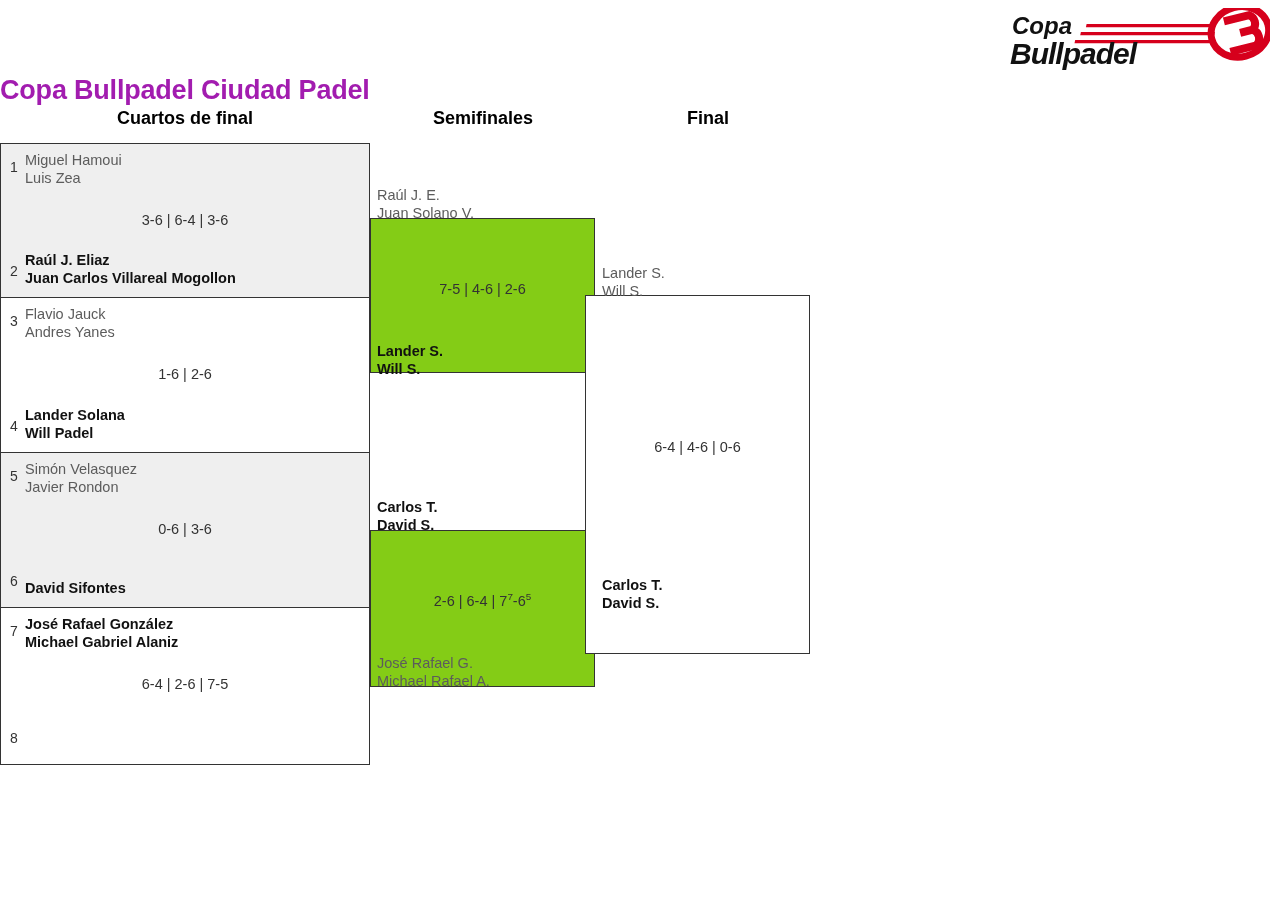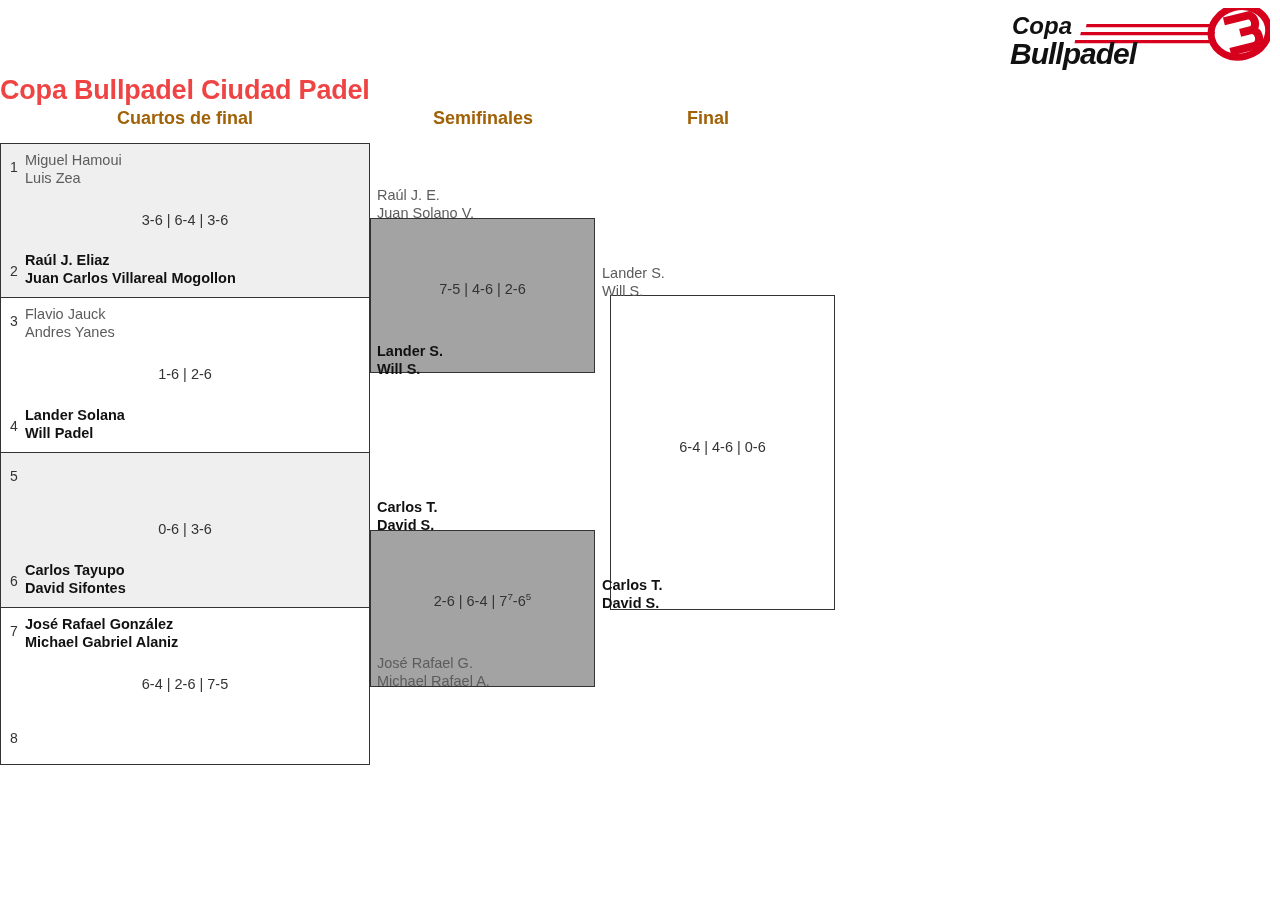--- a/index.html
+++ b/index.html
@@ -10,34 +10,34 @@
     font-family: "Liberation Sans", sans-serif;
     color: #222222;
     overflow: hidden;
   }
   #root { position: relative; width: 1280px; height: 916px; }
 
   
   .title-block {
     position: absolute; left: 0px; top: 8px;
     font-size: 27px; font-weight: 700; line-height: 33px;
-    color: #ef4444; letter-spacing: -0.2px;
+    color: #a21caf; letter-spacing: -0.2px;
     white-space: pre;
     text-align: right;
   }
   .title-line { display: block; }
 
   
   .logo { position: absolute; left: 1008px; top: 8px; width: 262px; height: 68px; }
   .logo svg { display:block; width: 262px; height: 68px; }
 
   
   .round-head {
     position: absolute; top: 108px;
-    font-size: 18px; font-weight: 700; color: #a16207;
+    font-size: 18px; font-weight: 700; color: #000000;
     text-align: center; white-space: nowrap;
   }
   #rh0 { left: 60px;  width: 250px; }
   #rh1 { left: 383px; width: 200px; }
   #rh2 { left: 633px; width: 150px; }
 
   
   .bracket { position: absolute; left: 0px; top: 143px; width: 880px; height: 625px; }
 
   
@@ -72,30 +72,30 @@
   .score {
     position: absolute; left: 0; right: 0;
     text-align: center; font-size: 14.5px; color: #333333;
     white-space: nowrap;
   }
   .qf .score { top: 68px; }
 
   
   .sf {
     position: absolute; left: 370px; width: 225px;
-    border: 1px solid #333333; background: #a3a3a3;
+    border: 1px solid #333333; background: #84cc16;
   }
   .sf.s1 { top: 75px;  height: 155px; }
   .sf.s2 { top: 387px; height: 157px; padding-left: 40px; }
   .sf .score { top: 62px; }
 
   
   .fn {
-    position: absolute; left: 610px; top: 152px;
-    width: 225px; height: 315px;
+    position: absolute; left: 585px; top: 152px;
+    width: 225px; height: 359px;
     border: 1px solid #333333; background: #ffffff;
   }
   .fn .score { top: 143px; }
 
   
   .adv {
     position: absolute; font-size: 14.5px; line-height: 18px; white-space: nowrap; margin-top: 26px;
   }
   .adv .ln { display: block; }
   #adv-sf1-top { left: 377px; top: 17px; }
@@ -162,24 +162,27 @@
       <div class="score">1-6 | 2-6</div>
       <div class="seed bot">4</div>
       <div class="team bot winner">
         <span class="ln">Lander Solana</span>
         <span class="ln">Will Padel</span>
       </div>
     </div>
 
     <div class="qf shaded m3">
       <div class="seed top">5</div>
+      <div class="team top loser">
+        <span class="ln">Simón Velasquez</span>
+        <span class="ln">Javier Rondon</span>
+      </div>
       <div class="score">0-6 | 3-6</div>
       <div class="seed bot">6</div>
       <div class="team bot winner">
-        <span class="ln">Carlos Tayupo</span>
         <span class="ln">David Sifontes</span>
       </div>
     </div>
 
     <div class="qf m4">
       <div class="seed top">7</div>
       <div class="team top winner">
         <span class="ln">José Rafael González</span>
         <span class="ln">Michael Gabriel Alaniz</span>
       </div>

